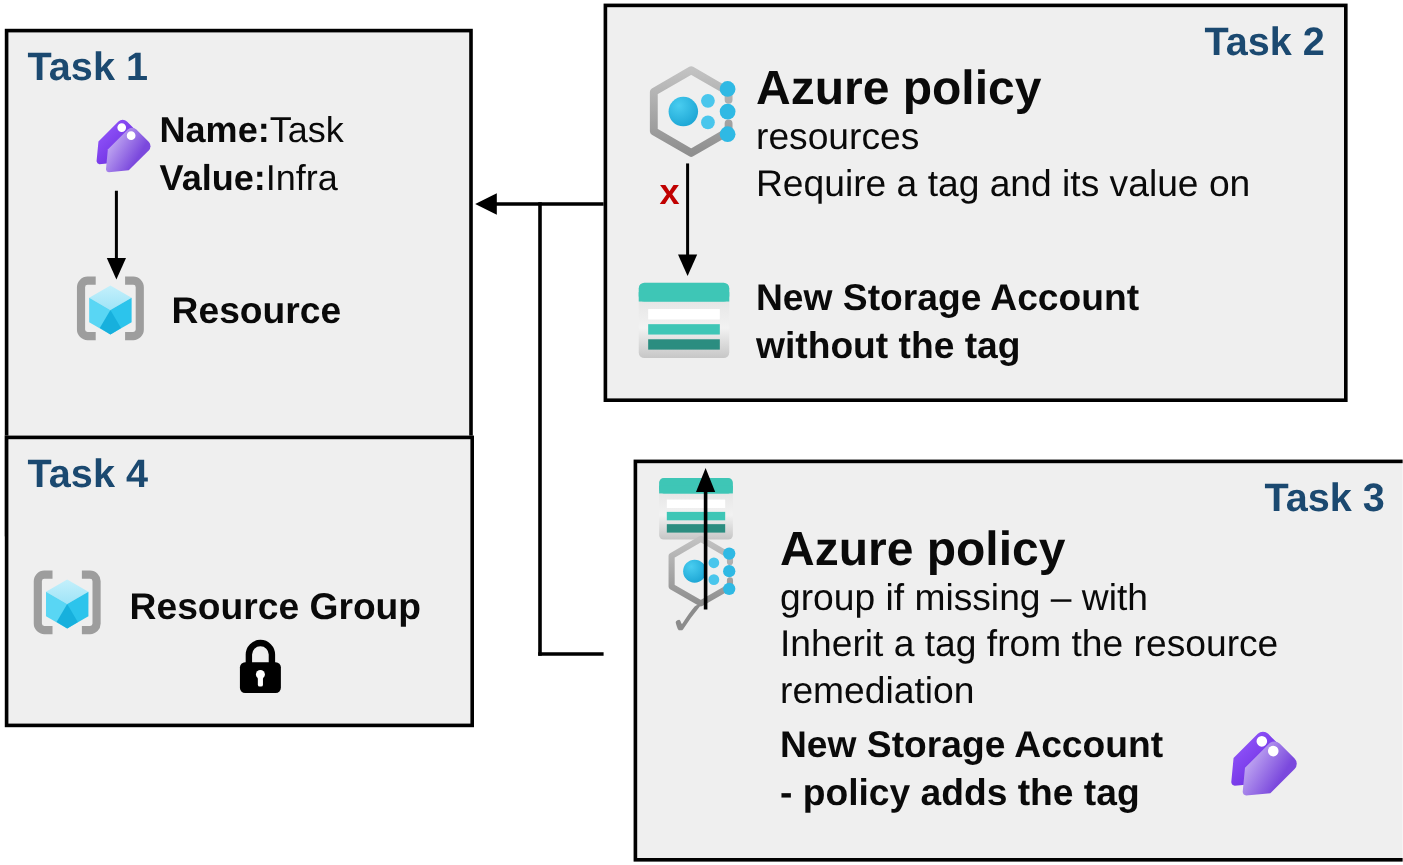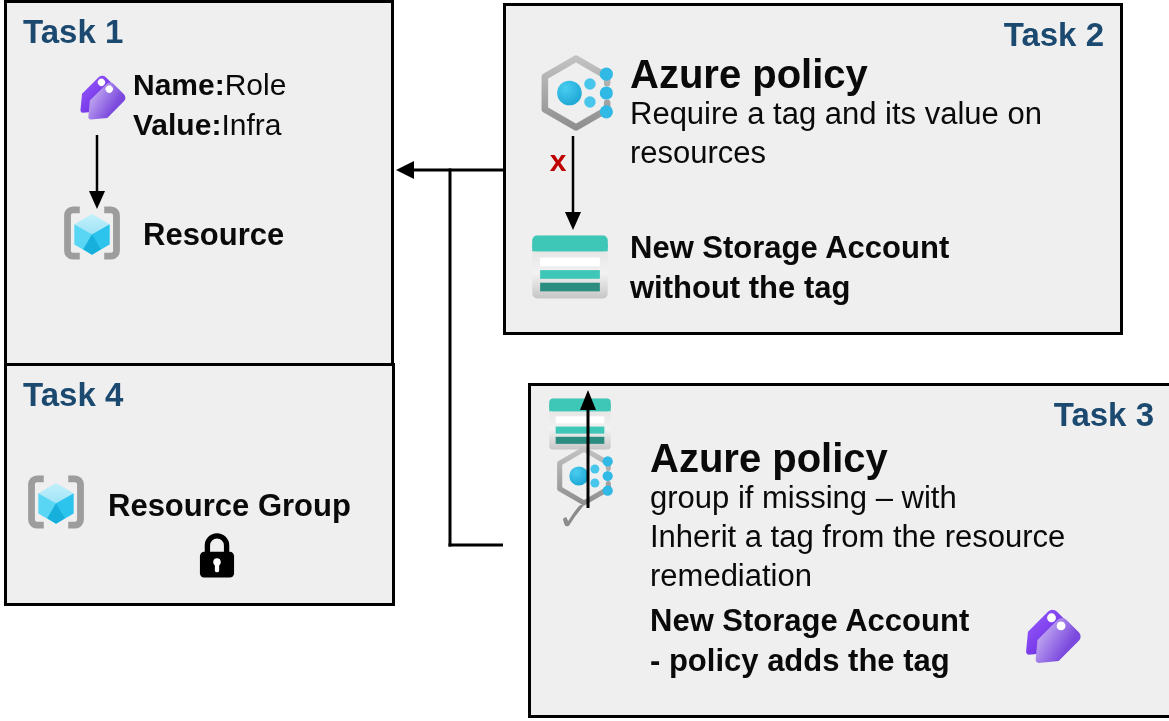--- a/index.html
+++ b/index.html
@@ -47,36 +47,36 @@
           <stop offset="0.6" stop-color="#f2f2f2"></stop>
           <stop offset="1" stop-color="#c6c6c6"></stop>
       </linearGradient>
       <linearGradient id="cubeTop" x1="0" y1="0" x2="0" y2="1">
         <stop offset="0" stop-color="#c4f0fb"></stop>
           <stop offset="1" stop-color="#9fe4f7"></stop>
       </linearGradient>
     </defs>
   </svg>
 
-  <div class="box" style="left:4px;top:0;width:390px;height:423px;">
+  <div class="box" style="left:4px;top:24px;width:390px;height:423px;">
     <span class="task-title" style="left:16px;top:12px;">Task 1</span>
 
     <svg class="abs" style="left:66px;top:68px;" width="56" height="56" viewBox="0 0 100 100">
       <g transform="translate(-7 -5) rotate(-45 50 50)">
         <path d="M34 28 h42 a9 9 0 0 1 9 9 v26 a9 9 0 0 1 -9 9 h-42 L11 53 a5 5 0 0 1 0 -6 z" fill="url(#tagBack)"></path>
         <circle cx="73" cy="38" r="6.5" fill="#fff"></circle>
       </g>
       <g transform="translate(7 7) rotate(-45 50 50)">
         <path d="M34 28 h42 a9 9 0 0 1 9 9 v26 a9 9 0 0 1 -9 9 h-42 L11 53 a5 5 0 0 1 0 -6 z" fill="url(#tagFront)"></path>
         <circle cx="73" cy="38" r="6.5" fill="#fff"></circle>
       </g>
     </svg>
 
     <div class="abs" style="left:126px;top:62px;">
-      <div class="kv-line"><b>Name:</b><span>Role</span></div>
+      <div class="kv-line"><b>Name:</b><span>Task</span></div>
       <div class="kv-line"><b>Value:</b><span>Infra</span></div>
     </div>
 
     <svg class="abs" style="left:72px;top:130px;" width="36" height="78" viewBox="0 0 36 78">
       <line x1="18" y1="2" x2="18" y2="60" stroke="#000" stroke-width="2.5"></line>
       <polygon points="18,76 10,58 26,58" fill="#000"></polygon>
     </svg>
 
     <svg class="abs" style="left:51px;top:196px;" width="68" height="68" viewBox="0 0 100 100">
       <path d="M32 16 H22 a8 8 0 0 0 -8 8 V76 a8 8 0 0 0 8 8 H32" fill="none" stroke="#9d9d9d" stroke-width="10"></path>
@@ -100,22 +100,22 @@
       <circle cx="42" cy="50" r="15" fill="url(#bigDot)"></circle>
       <circle cx="67" cy="39" r="7" fill="#49c6ec"></circle>
       <circle cx="67" cy="61" r="7" fill="#49c6ec"></circle>
       <circle cx="87" cy="27" r="8" fill="#2fb9e4"></circle>
       <circle cx="87" cy="50" r="8" fill="#2fb9e4"></circle>
       <circle cx="87" cy="73" r="8" fill="#2fb9e4"></circle>
     </svg>
 
     <div class="abs" style="left:124px;top:48px;width:460px;">
       <div class="policy-heading">Azure policy</div>
+      <div class="body-text">resources</div>
       <div class="body-text">Require a tag and its value on</div>
-      <div class="body-text">resources</div>
     </div>
 
     <svg class="abs" style="left:46px;top:130px;" width="36" height="96" viewBox="0 0 36 96">
       <line x1="21" y1="0" x2="21" y2="78" stroke="#000" stroke-width="2.5"></line>
       <polygon points="21,94 13,76 29,76" fill="#000"></polygon>
     </svg>
     <span class="deny-x abs" style="left:38px;top:140px;width:28px;text-align:center;">x</span>
 
     <svg class="abs" style="left:24px;top:228px;" width="80" height="66" viewBox="0 0 100 84">
       <rect x="2" y="2" width="96" height="80" rx="6" fill="url(#storBody)"></rect>

